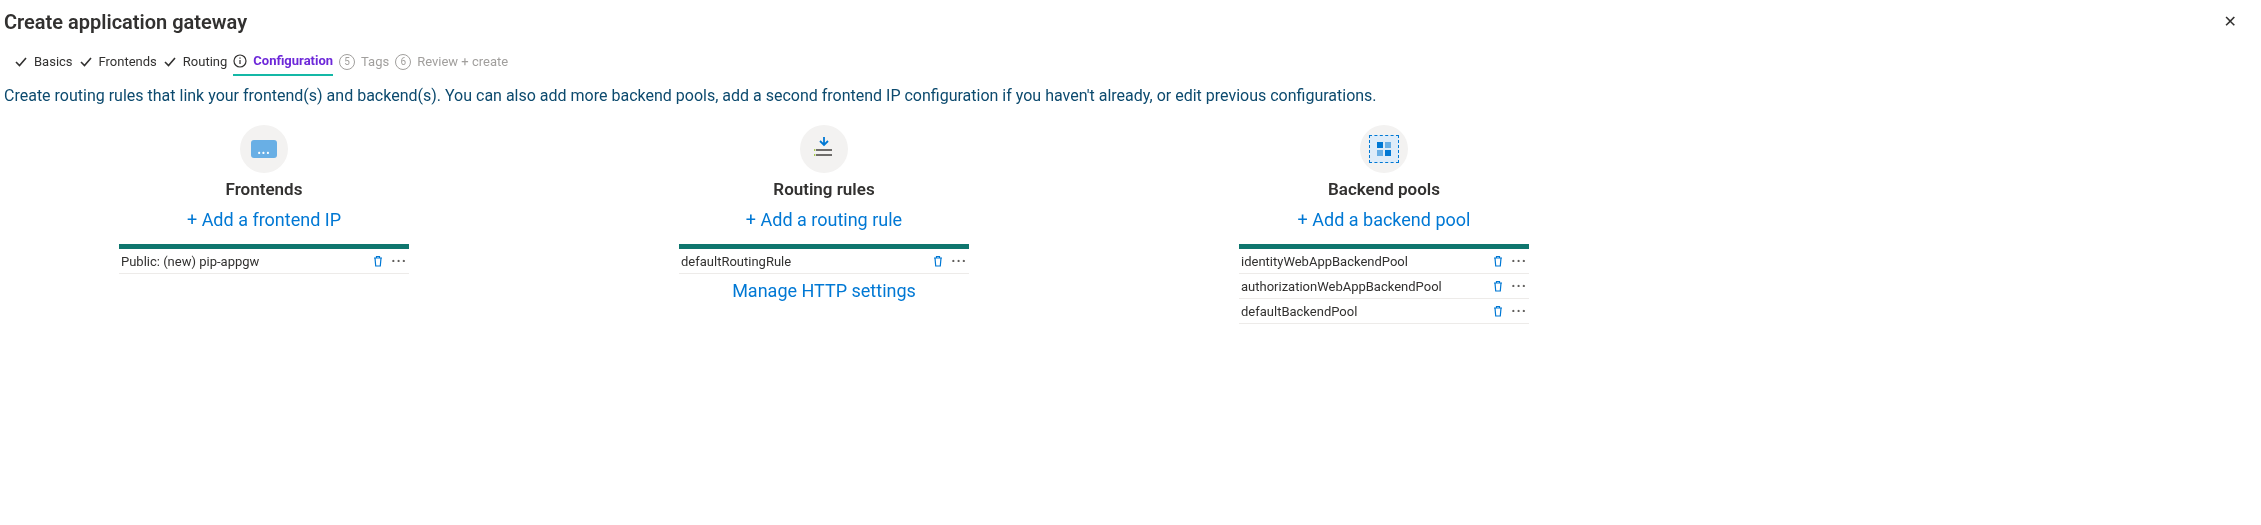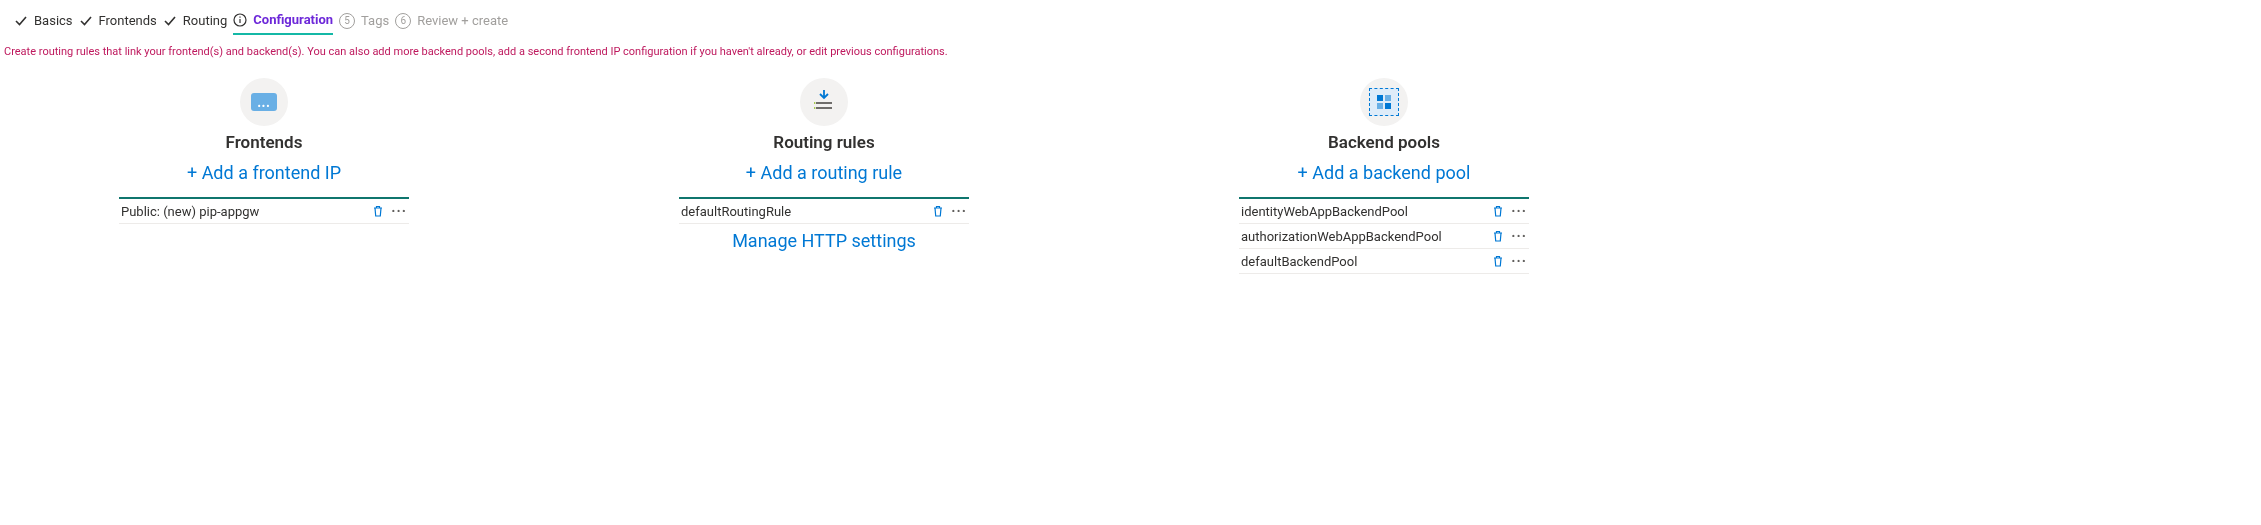--- a/index.html
+++ b/index.html
@@ -61,22 +61,22 @@
     display: inline-flex;
     align-items: center;
     justify-content: center;
     width: 16px; height: 16px;
     border: 1px solid #a19f9d;
     border-radius: 50%;
     font-size: 10px;
     color: #a19f9d;
   }
   .desc {
-    font-size: 11px;
-    color: #be185d;
+    font-size: 16px;
+    color: #0c4a6e;
     padding: 10px 0 20px 0;
   }
   .columns {
     display: flex;
     gap: 40px;
     padding: 0 0 0 0;
   }
   .col {
     flex: 0 0 520px;
     display: flex;
@@ -106,21 +106,21 @@
   }
   .list { width: 290px; }
   .row {
     display: flex;
     align-items: center;
     justify-content: space-between;
     padding: 4px 2px;
     border-bottom: 1px solid #edebe9;
     font-size: 13px;
   }
-  .row:first-child { border-top: 2px solid #0f766e; }
+  .row:first-child { border-top: 5px solid #0f766e; }
   .row .label { color: #323130; }
   .row .actions { display: flex; align-items: center; gap: 6px; }
   .trash svg { display: block; }
   .dots {
     font-size: 14px;
     font-weight: 700;
     color: #605e5c;
     letter-spacing: 1px;
     cursor: pointer;
   }
@@ -146,20 +146,24 @@
     letter-spacing: 1px;
   }
   .ico-routing { width: 28px; height: 28px; }
   .ico-backend { width: 30px; height: 28px; display:flex; align-items:center; justify-content:center; border:1px dashed #0078d4; background:#deecf9; }
   .ico-backend svg { display:block; }
 </style>
 </head>
 <body>
 
 <div class="page">
+  <div class="header">
+    <div class="title">Create application gateway</div>
+    <div class="close-x">✕</div>
+  </div>
 
   <div class="tabs">
     <div class="tab">
       <span class="check">
         <svg width="14" height="14" viewBox="0 0 14 14">
             <path d="M2 7 L5.5 10.5 L12 3" fill="none" stroke="#323130" stroke-width="1.6"></path>
           </svg>
       </span>
       <span>Basics</span>
     </div>

